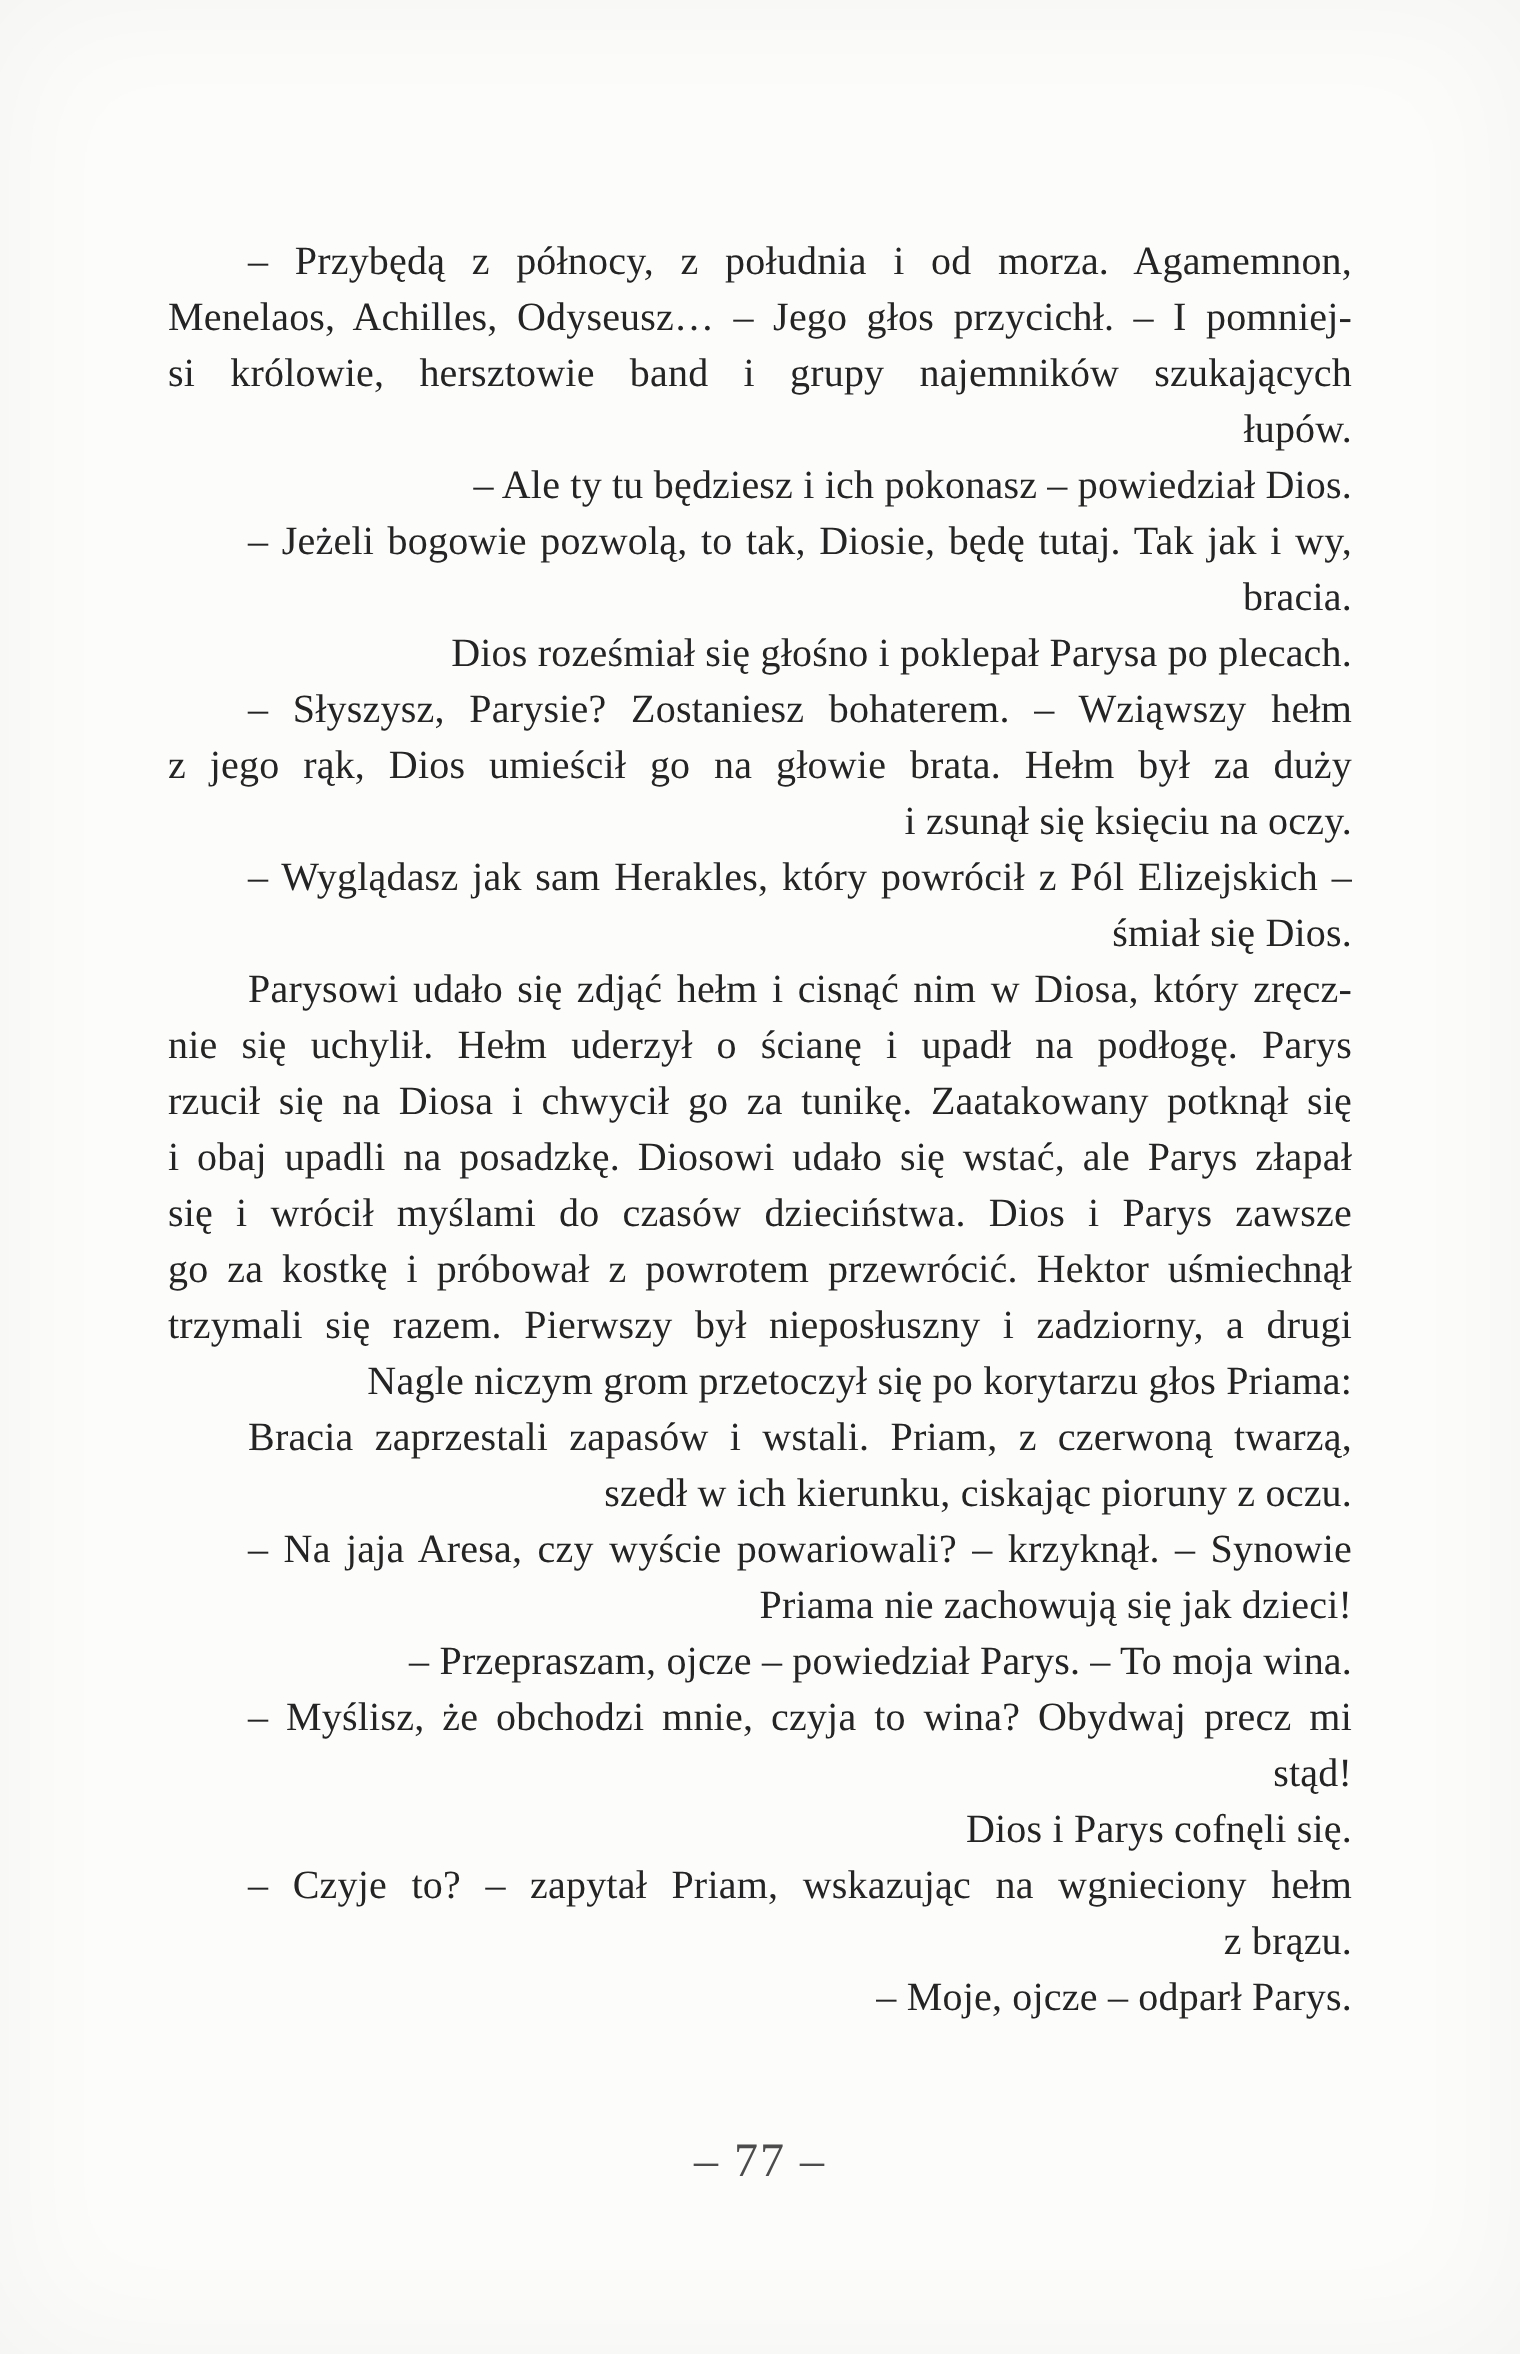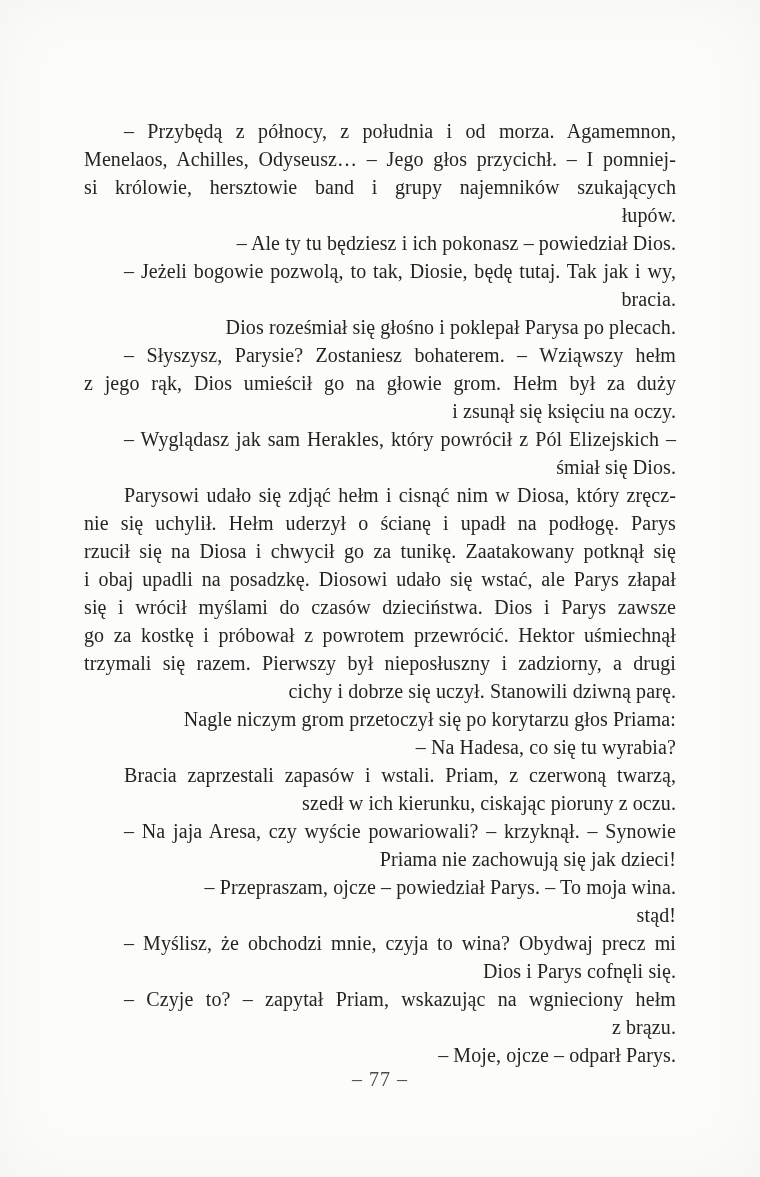--- a/index.html
+++ b/index.html
@@ -41,58 +41,56 @@
   .line.indent {
     text-indent: 40px;
   }
   .page-number {
     position: absolute;
     top: 1068px;
     left: 0;
     width: 760px;
     text-align: center;
     color: #4c4c4c;
-    font-size: 20px;
+    font-size: 24px;
     letter-spacing: 1px;
   }
 </style>
 </head>
 <body>
 
 <div class="page">
   <div class="text-block">
       <div class="line indent justify">– Przybędą z północy, z południa i od morza. Agamemnon,</div>
       <div class="line justify">Menelaos, Achilles, Odyseusz… – Jego głos przycichł. – I pomniej-</div>
       <div class="line justify">si królowie, hersztowie band i grupy najemników szukających</div>
       <div class="line">łupów.</div>
       <div class="line indent">– Ale ty tu będziesz i ich pokonasz – powiedział Dios.</div>
       <div class="line indent justify">– Jeżeli bogowie pozwolą, to tak, Diosie, będę tutaj. Tak jak i wy,</div>
       <div class="line">bracia.</div>
       <div class="line indent">Dios roześmiał się głośno i poklepał Parysa po plecach.</div>
       <div class="line indent justify">– Słyszysz, Parysie? Zostaniesz bohaterem. – Wziąwszy hełm</div>
-      <div class="line justify">z jego rąk, Dios umieścił go na głowie grom. Hełm był za duży</div>
+      <div class="line justify">z jego rąk, Dios umieścił go na głowie brata. Hełm był za duży</div>
       <div class="line">i zsunął się księciu na oczy.</div>
       <div class="line indent justify">– Wyglądasz jak sam Herakles, który powrócił z Pól Elizejskich –</div>
       <div class="line">śmiał się Dios.</div>
       <div class="line indent justify">Parysowi udało się zdjąć hełm i cisnąć nim w Diosa, który zręcz-</div>
       <div class="line justify">nie się uchylił. Hełm uderzył o ścianę i upadł na podłogę. Parys</div>
       <div class="line justify">rzucił się na Diosa i chwycił go za tunikę. Zaatakowany potknął się</div>
       <div class="line justify">i obaj upadli na posadzkę. Diosowi udało się wstać, ale Parys złapał</div>
       <div class="line justify">się i wrócił myślami do czasów dzieciństwa. Dios i Parys zawsze</div>
       <div class="line justify">go za kostkę i próbował z powrotem przewrócić. Hektor uśmiechnął</div>
       <div class="line justify">trzymali się razem. Pierwszy był nieposłuszny i zadziorny, a drugi</div>
-      <div class="line">cichy i dobrze się uczył. Stanowili dziwną parę.</div>
       <div class="line indent">Nagle niczym grom przetoczył się po korytarzu głos Priama:</div>
-      <div class="line indent">– Na Hadesa, co się tu wyrabia?</div>
       <div class="line indent justify">Bracia zaprzestali zapasów i wstali. Priam, z czerwoną twarzą,</div>
       <div class="line">szedł w ich kierunku, ciskając pioruny z oczu.</div>
       <div class="line indent justify">– Na jaja Aresa, czy wyście powariowali? – krzyknął. – Synowie</div>
       <div class="line">Priama nie zachowują się jak dzieci!</div>
       <div class="line indent">– Przepraszam, ojcze – powiedział Parys. – To moja wina.</div>
+      <div class="line indent justify">– Myślisz, że obchodzi mnie, czyja to wina? Obydwaj precz mi</div>
       <div class="line">stąd!</div>
-      <div class="line indent justify">– Myślisz, że obchodzi mnie, czyja to wina? Obydwaj precz mi</div>
       <div class="line indent">Dios i Parys cofnęli się.</div>
       <div class="line indent justify">– Czyje to? – zapytał Priam, wskazując na wgnieciony hełm</div>
       <div class="line">z brązu.</div>
       <div class="line indent">– Moje, ojcze – odparł Parys.</div>
     </div>
   <div class="page-number">– 77 –</div>
 </div>
 
 </body></html>

